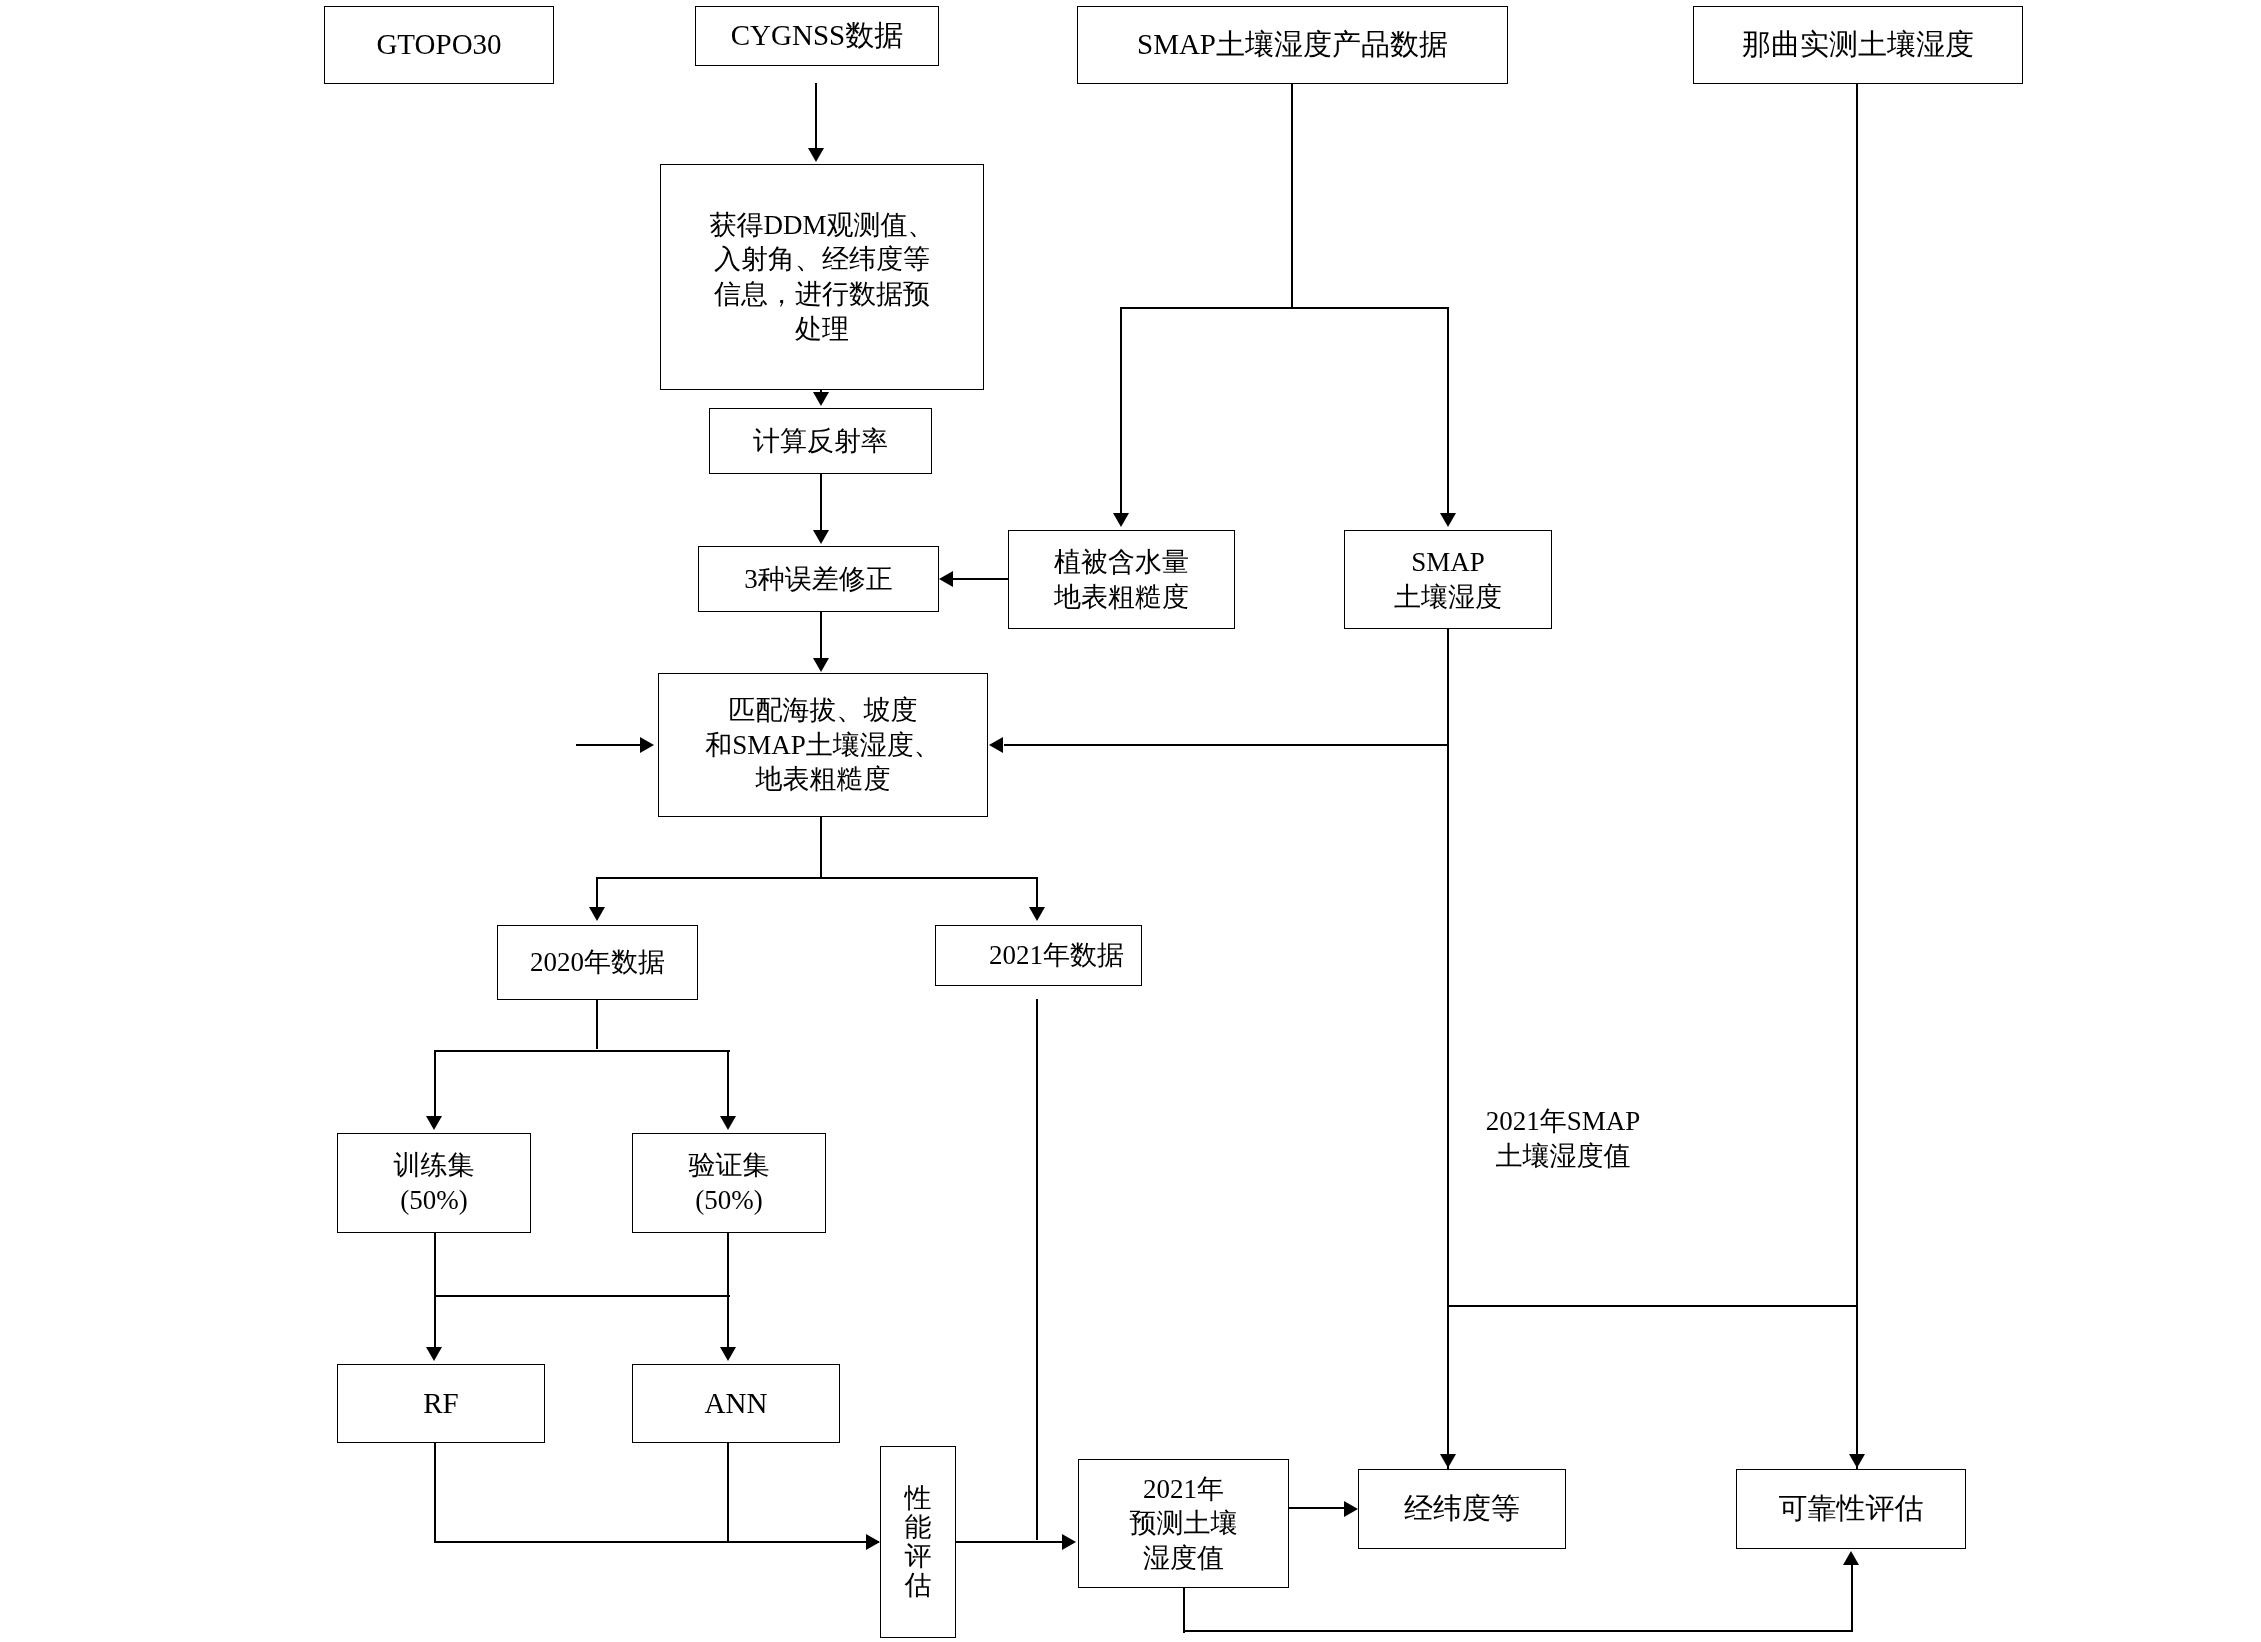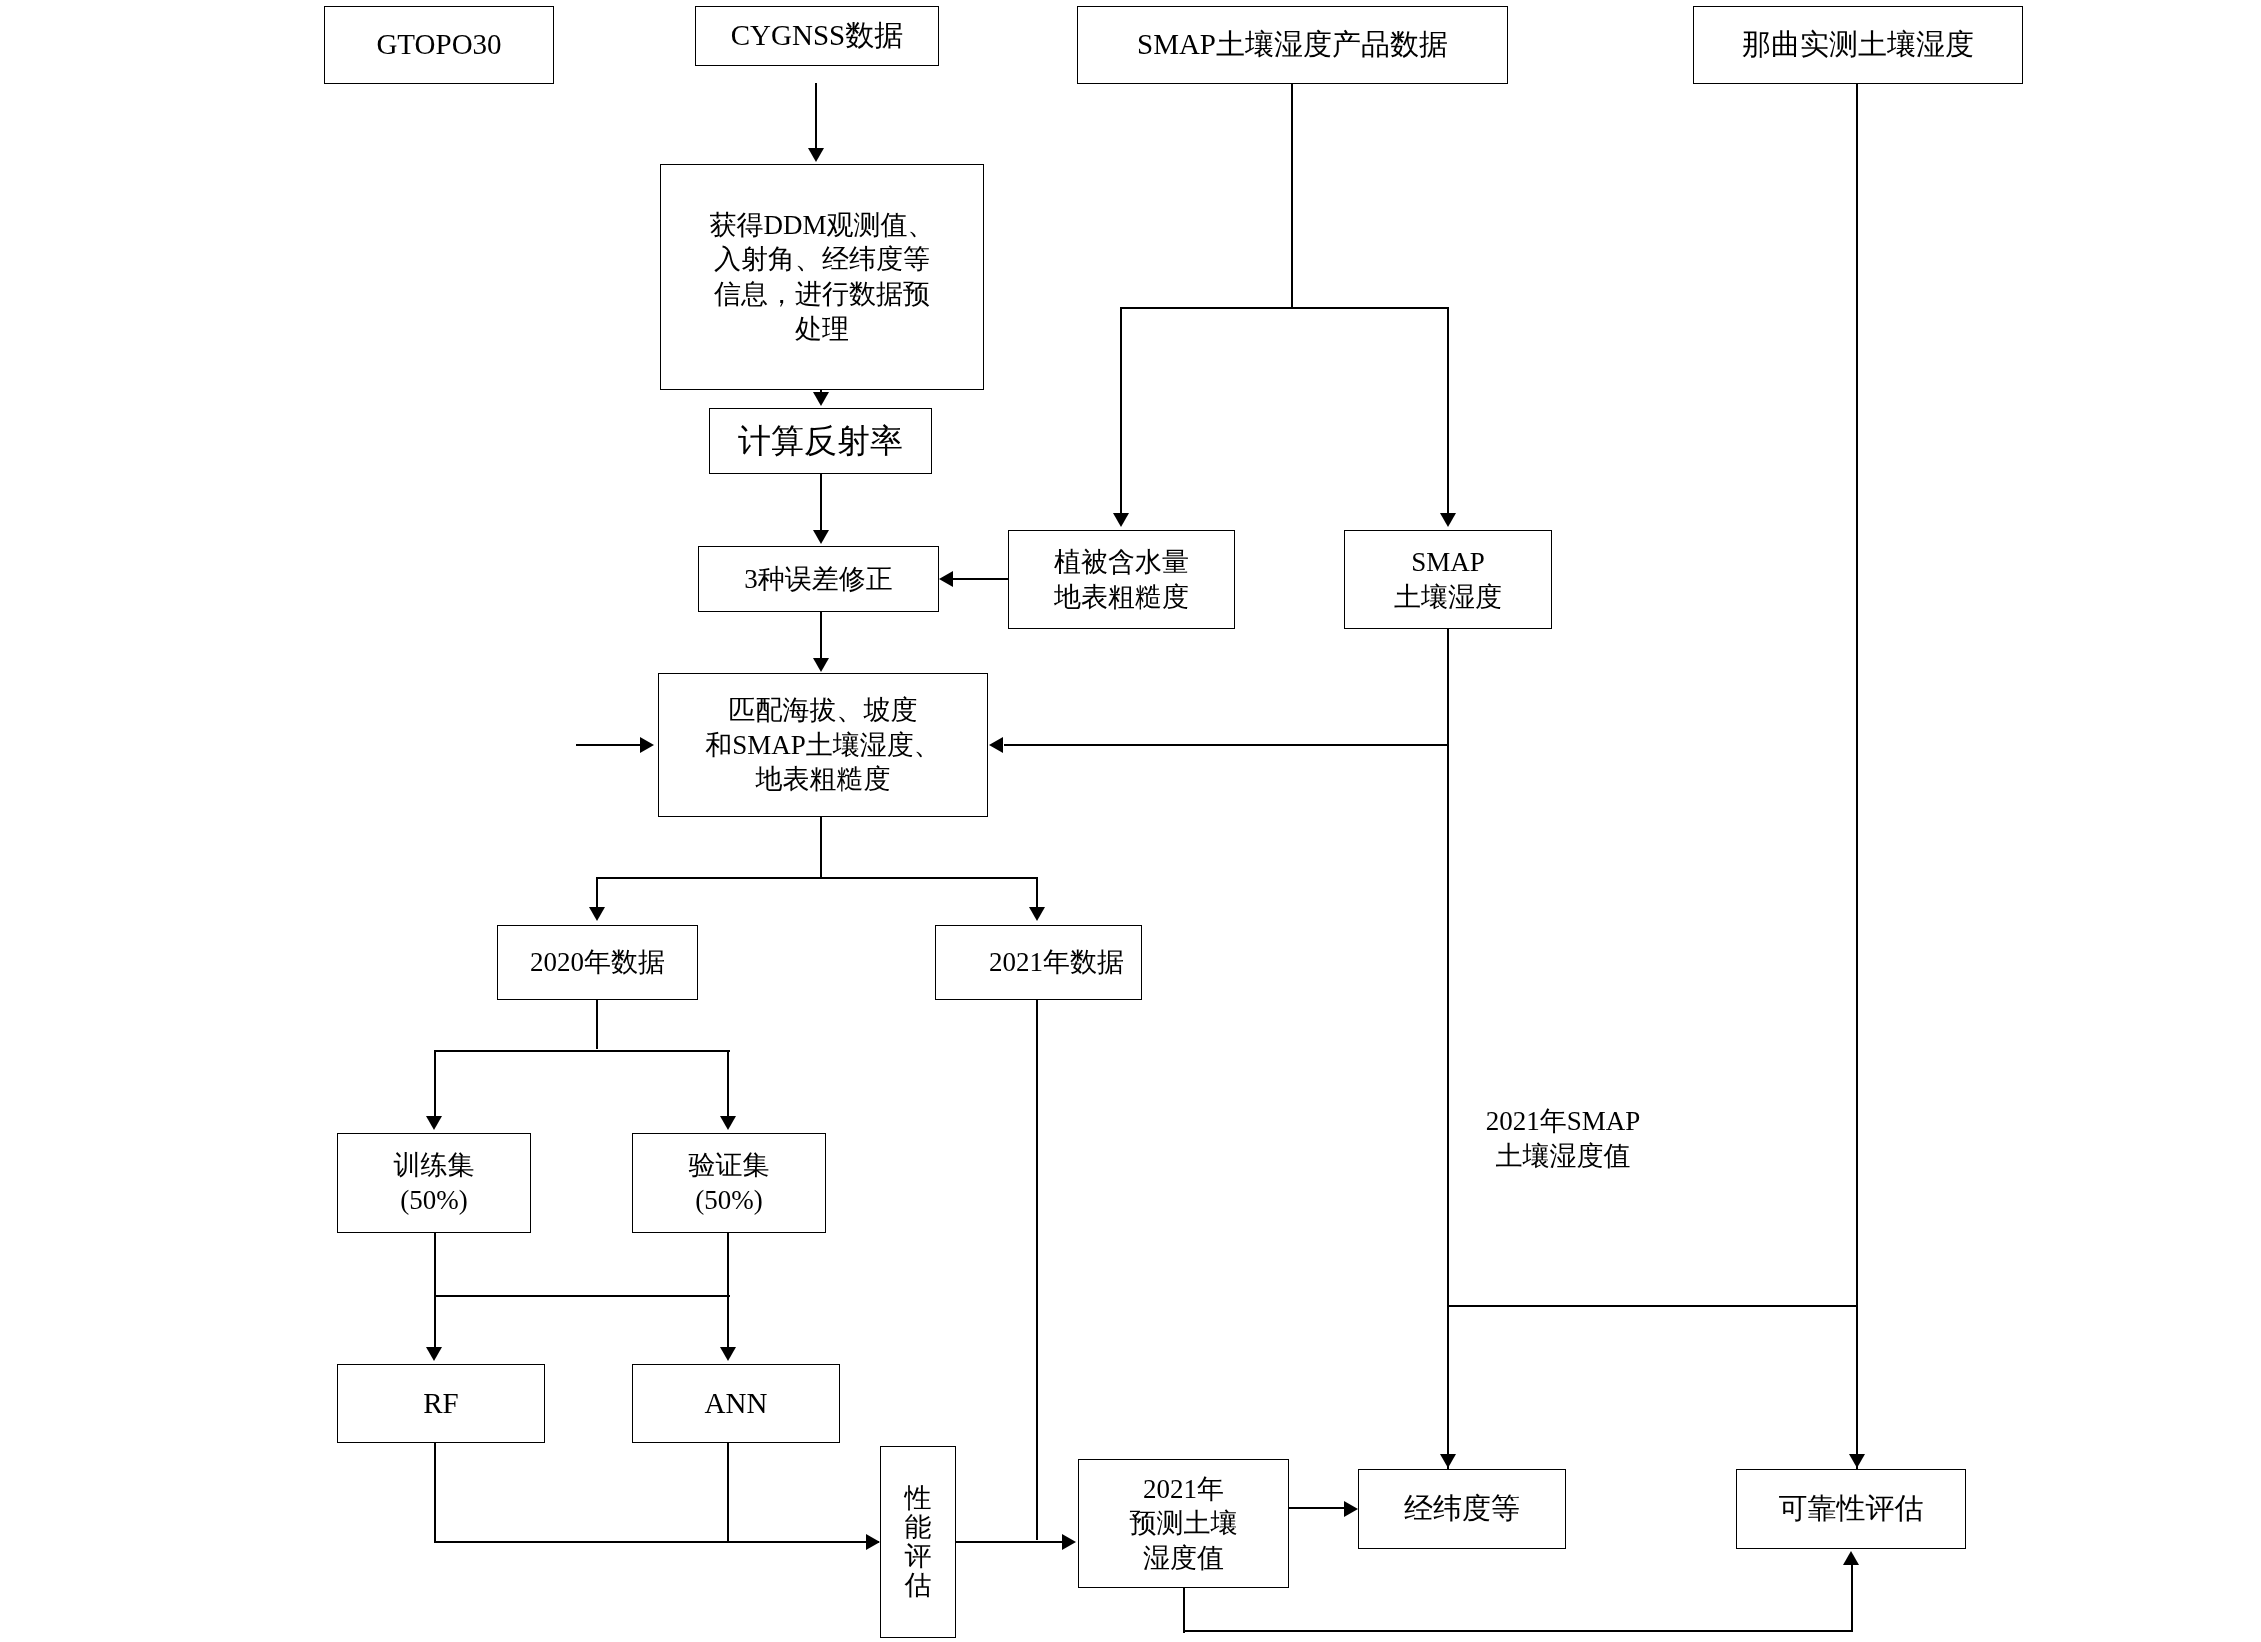--- a/index.html
+++ b/index.html
@@ -156,38 +156,38 @@
 
   <div class="node" style="left:1077px; top:5.7px; width:431px; height:78px; font-size:29px;">SMAP土壤湿度产品数据</div>
 
   <div class="node" style="left:1693px; top:5.7px; width:330px; height:78px; font-size:29px;">那曲实测土壤湿度</div>
 
   <div class="node" style="left:660px; top:164px; width:324px; height:226px; font-size:27px;">获得DDM观测值、
 入射角、经纬度等
 信息，进行数据预
 处理</div>
 
-  <div class="node" style="left:709px; top:408px; width:223px; height:66px; font-size:33px;">计算反射率</div>
+  <div class="node" style="left:709px; top:408px; width:223px; height:66px; font-size:27px;">计算反射率</div>
 
   <div class="node" style="left:698px; top:546px; width:241px; height:66px; font-size:27px;">3种误差修正</div>
 
   <div class="node" style="left:1008px; top:530px; width:227px; height:99px; font-size:27px;">植被含水量
 地表粗糙度</div>
 
   <div class="node" style="left:1344px; top:530px; width:208px; height:99px; font-size:27px;">SMAP
 土壤湿度</div>
 
 
   <div class="node" style="left:658px; top:673px; width:330px; height:144px; font-size:27px;">匹配海拔、坡度
 和SMAP土壤湿度、
 地表粗糙度</div>
 
   <div class="node" style="left:497px; top:925px; width:201px; height:75px; font-size:27px;">2020年数据</div>
 
-  <div class="node" style="left:935px; top:925px; width:207px; height:75px; font-size:27px;padding-left:36px;">2021年数据</div>
+  <div class="node" style="left:935px; top:925px; width:207px; height:61px; font-size:27px;padding-left:36px;">2021年数据</div>
 
   <div class="node" style="left:337px; top:1133px; width:194px; height:100px; font-size:27px;">训练集
 (50%)</div>
 
   <div class="node" style="left:632px; top:1133px; width:194px; height:100px; font-size:27px;">验证集
 (50%)</div>
 
   <div class="node" style="left:337px; top:1364px; width:208px; height:79px; font-size:29px;">RF</div>
 
   <div class="node" style="left:632px; top:1364px; width:208px; height:79px; font-size:29px;">ANN</div>

